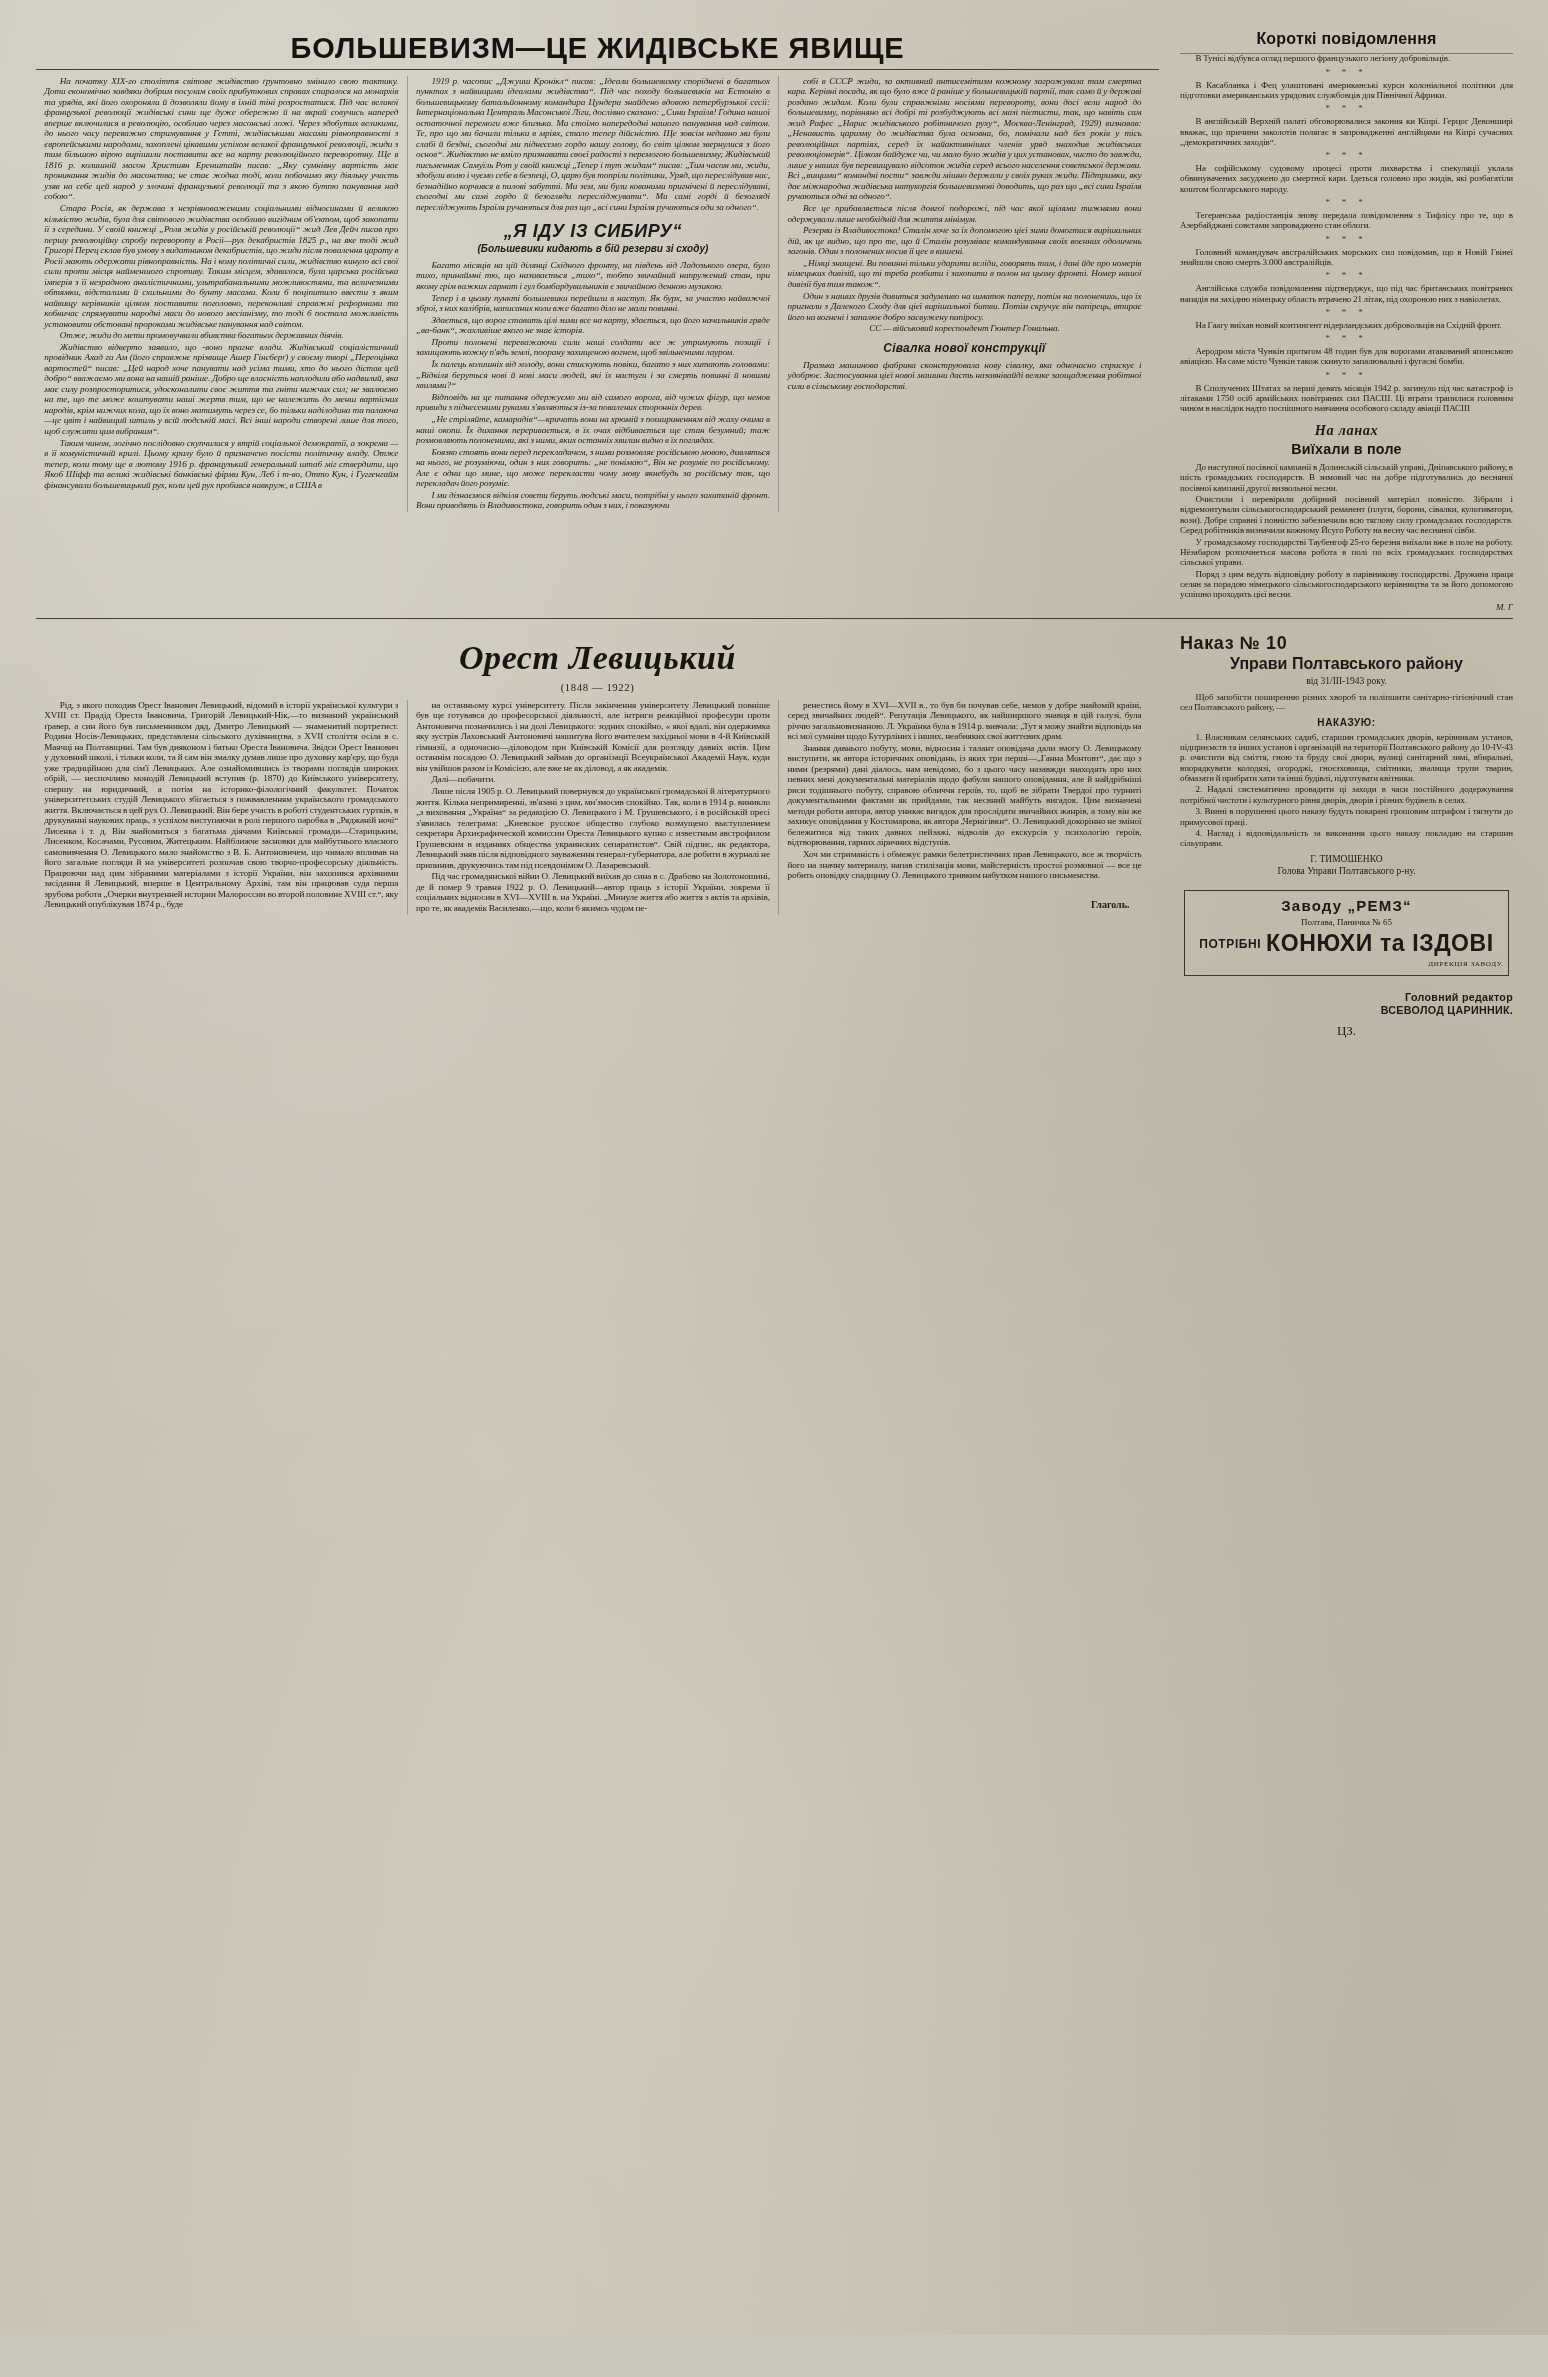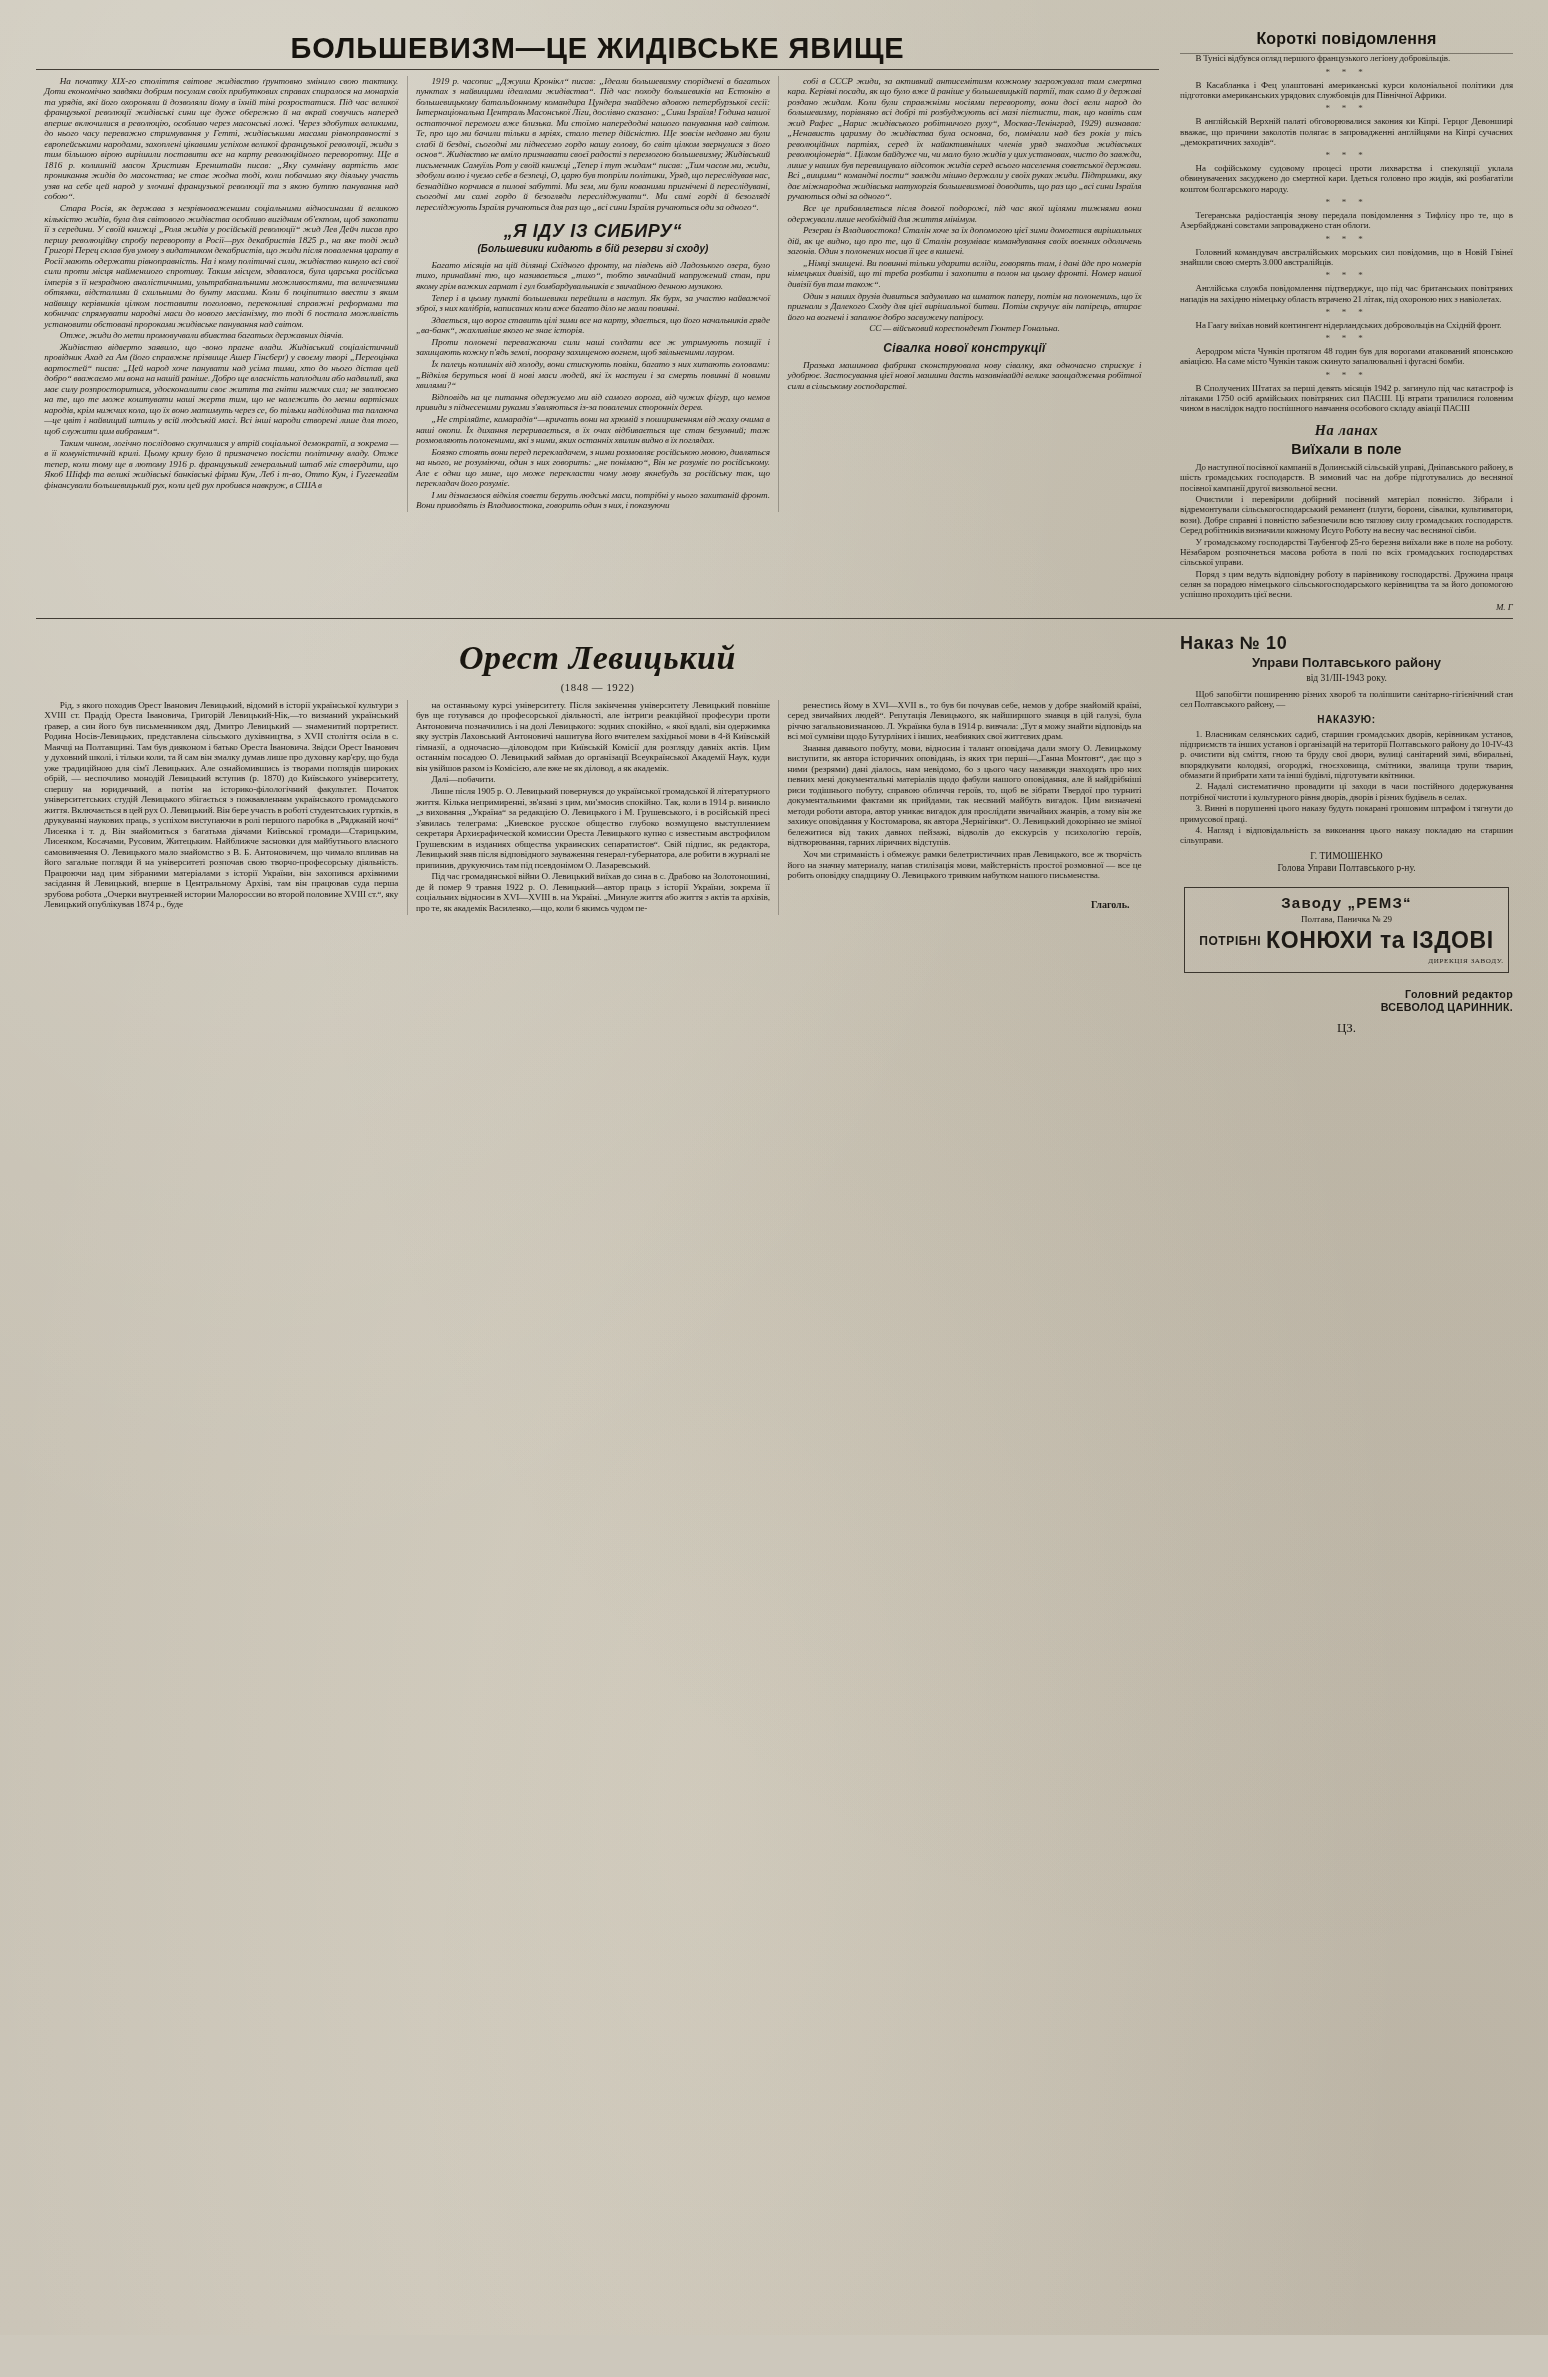--- a/index.html
+++ b/index.html
@@ -165,21 +165,21 @@
     font-family:"Liberation Sans", sans-serif;
     font-weight:bold;
     font-size:18px;
     text-align:left;
     letter-spacing:0.6px;
     margin:3.6px 0 1.2px 0;
   }
   .order-sub{
     font-family:"Liberation Sans", sans-serif;
     font-weight:bold;
-    font-size:13px;
+    font-size:16px;
     text-align:center;
     margin:1.2px 0 2.4px 0;
   }
   .order-date{
     text-align:center;
     font-size:9.5px;
     margin-bottom:6px;
   }
   .order-nakaz{
     text-align:center;
@@ -362,21 +362,21 @@
         <p>2. Надалі систематично провадити ці заходи в часи постійного додержування потрібної чистоти і культурного рівня дворів, дворів і різних будівель в селах.</p>
         <p>3. Винні в порушенні цього наказу будуть покарані грошовим штрафом і тягнути до примусової праці.</p>
         <p>4. Нагляд і відповідальність за виконання цього наказу покладаю на старшин сільуправи.</p>
         <div class="signblock">
           <div>Г. ТИМОШЕНКО</div>
           <div>Голова Управи Полтавського р-ну.</div>
         </div>
 
         <div class="adbox">
           <div class="ad-l1">Заводу „РЕМЗ“</div>
-          <div class="ad-l2">Полтава, Паничка № 29</div>
+          <div class="ad-l2">Полтава, Паничка № 65</div>
           <div class="ad-row">
             <span class="ad-need">ПОТРІБНІ</span>
             <span class="ad-big">КОНЮХИ та ІЗДОВІ</span>
           </div>
           <div class="ad-l4">ДИРЕКЦІЯ ЗАВОДУ.</div>
         </div>
 
         <div class="footer-ed">
           <div>Головний редактор</div>
           <div>ВСЕВОЛОД ЦАРИННИК.</div>

